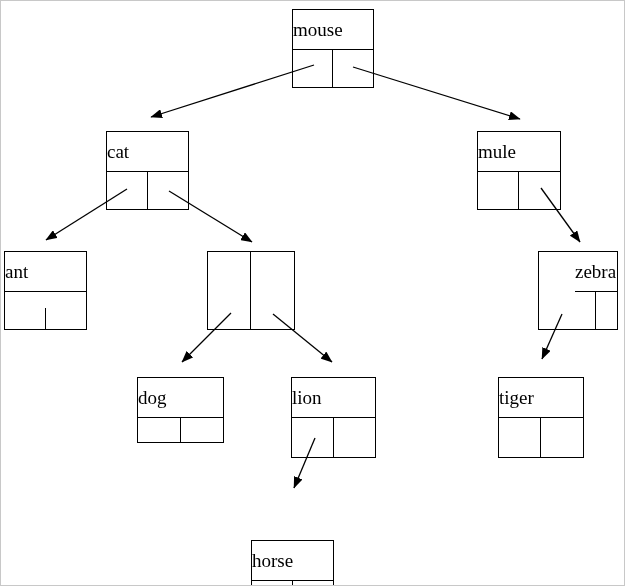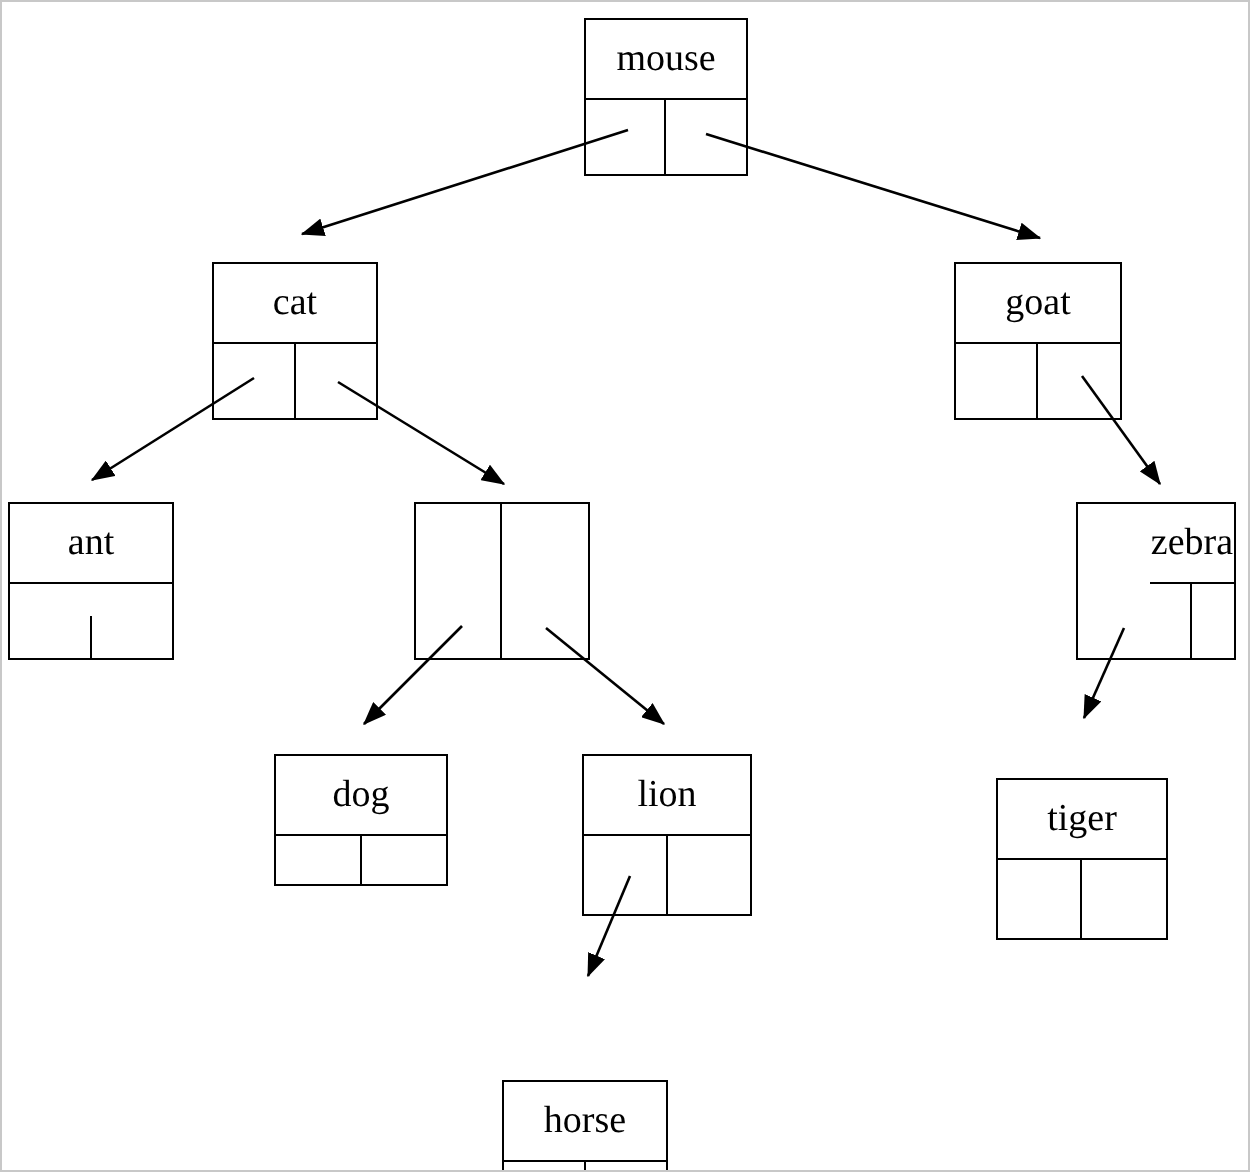--- a/index.html
+++ b/index.html
@@ -31,21 +31,20 @@
     box-sizing: border-box;
     border: 1.5px solid #000000;
     background: transparent;
     display: flex;
     flex-direction: column;
   }
   .node-label {
     flex: 0 0 auto;
     height: 40px;
     line-height: 40px;
-    text-align: center;
     font-size: 19px;
     color: #000000;
     border-bottom: 1.5px solid #000000;
     box-sizing: border-box;
     white-space: nowrap;
     overflow: hidden;
   }
   .node-pointers {
     flex: 1 1 auto;
     display: flex;
@@ -92,21 +91,21 @@
         </div>
       </div>
       <div class="node" style="left: 105px; top: 130px; width: 83px; height: 79px;">
         <div class="node-label">cat</div>
         <div class="node-pointers">
           <div class="ptr-cell left"></div>
           <div class="ptr-cell right"></div>
         </div>
       </div>
       <div class="node" style="left: 476px; top: 130px; width: 84px; height: 79px;">
-        <div class="node-label">goat</div>
+        <div class="node-label">mule</div>
         <div class="node-pointers">
           <div class="ptr-cell left"></div>
           <div class="ptr-cell right"></div>
         </div>
       </div>
       <div class="node" style="left: 3px; top: 250px; width: 83px; height: 79px; gap: 16px;">
         <div class="node-label">ant</div>
         <div class="node-pointers">
           <div class="ptr-cell left"></div>
           <div class="ptr-cell right"></div>
@@ -132,21 +131,21 @@
           <div class="ptr-cell right"></div>
         </div>
       </div>
       <div class="node" style="left: 290px; top: 376px; width: 85px; height: 81px;">
         <div class="node-label">lion</div>
         <div class="node-pointers">
           <div class="ptr-cell left"></div>
           <div class="ptr-cell right"></div>
         </div>
       </div>
-      <div class="node" style="left: 497px; top: 376px; width: 86px; height: 81px; margin-top: 12px;">
+      <div class="node" style="left: 497px; top: 376px; width: 86px; height: 81px;">
         <div class="node-label">tiger</div>
         <div class="node-pointers">
           <div class="ptr-cell left"></div>
           <div class="ptr-cell right"></div>
         </div>
       </div>
       <div class="node" style="left: 250px; top: 498px; width: 83px; height: 83px; margin-top: 41px;">
         <div class="node-label">horse</div>
         <div class="node-pointers">
           <div class="ptr-cell left"></div>

